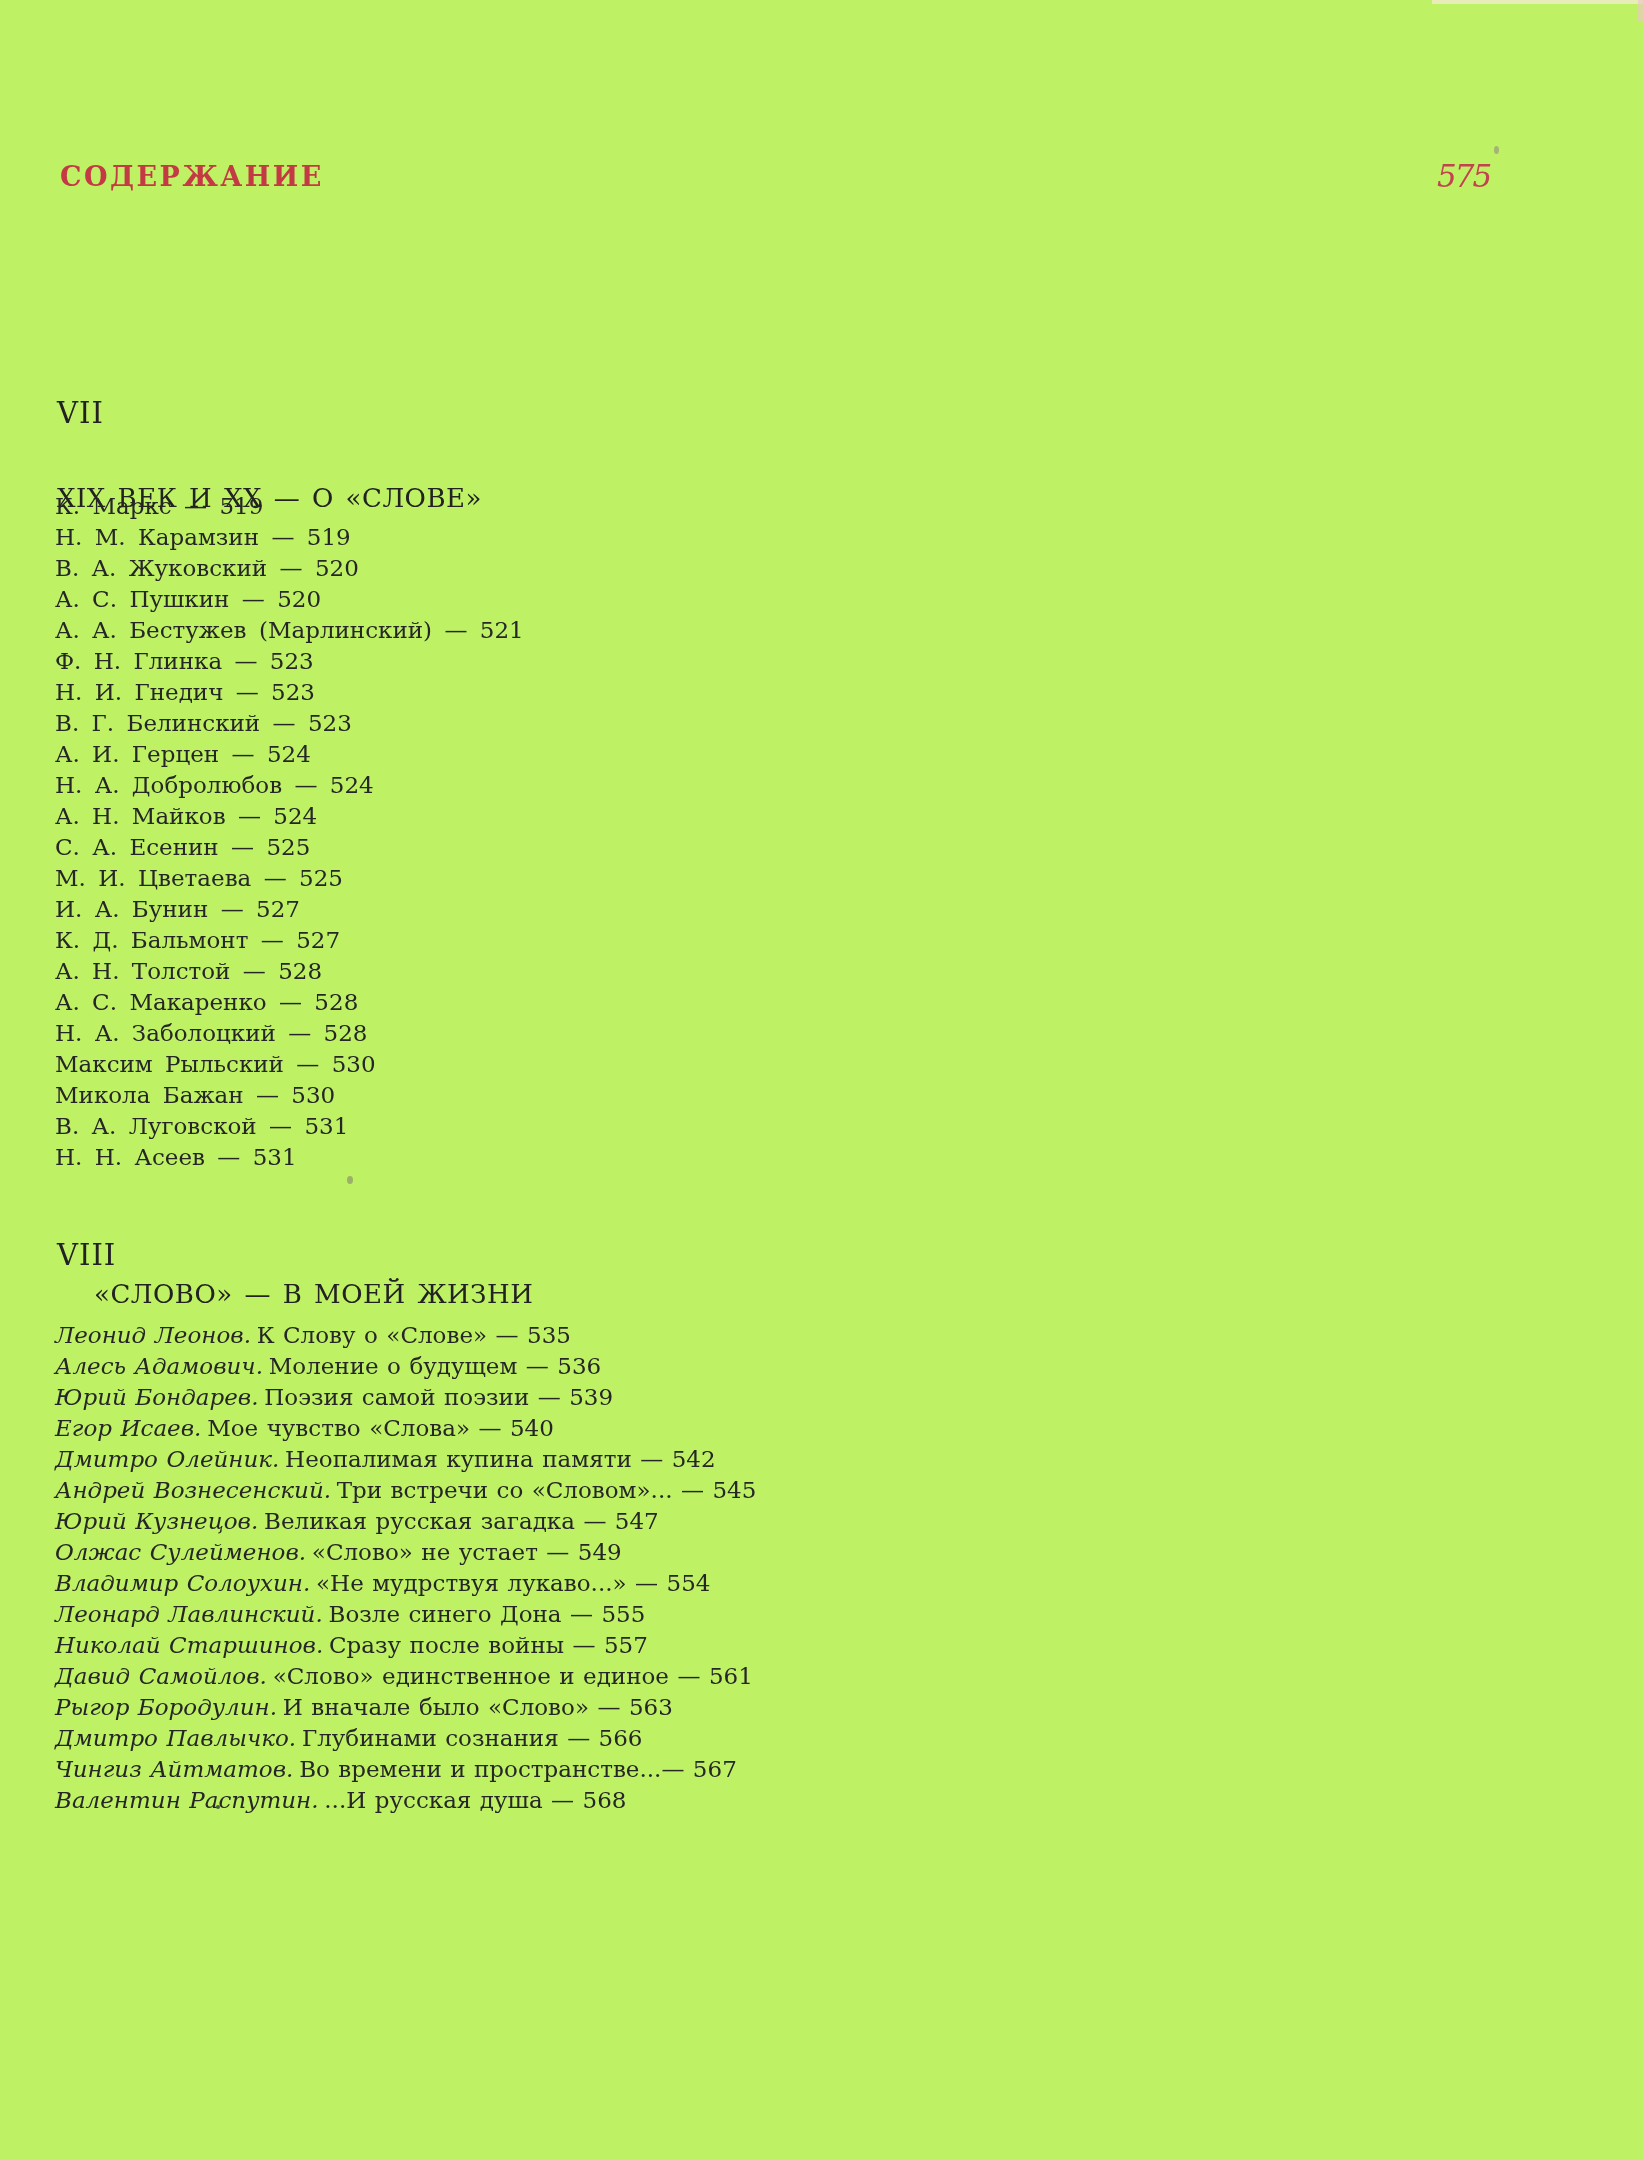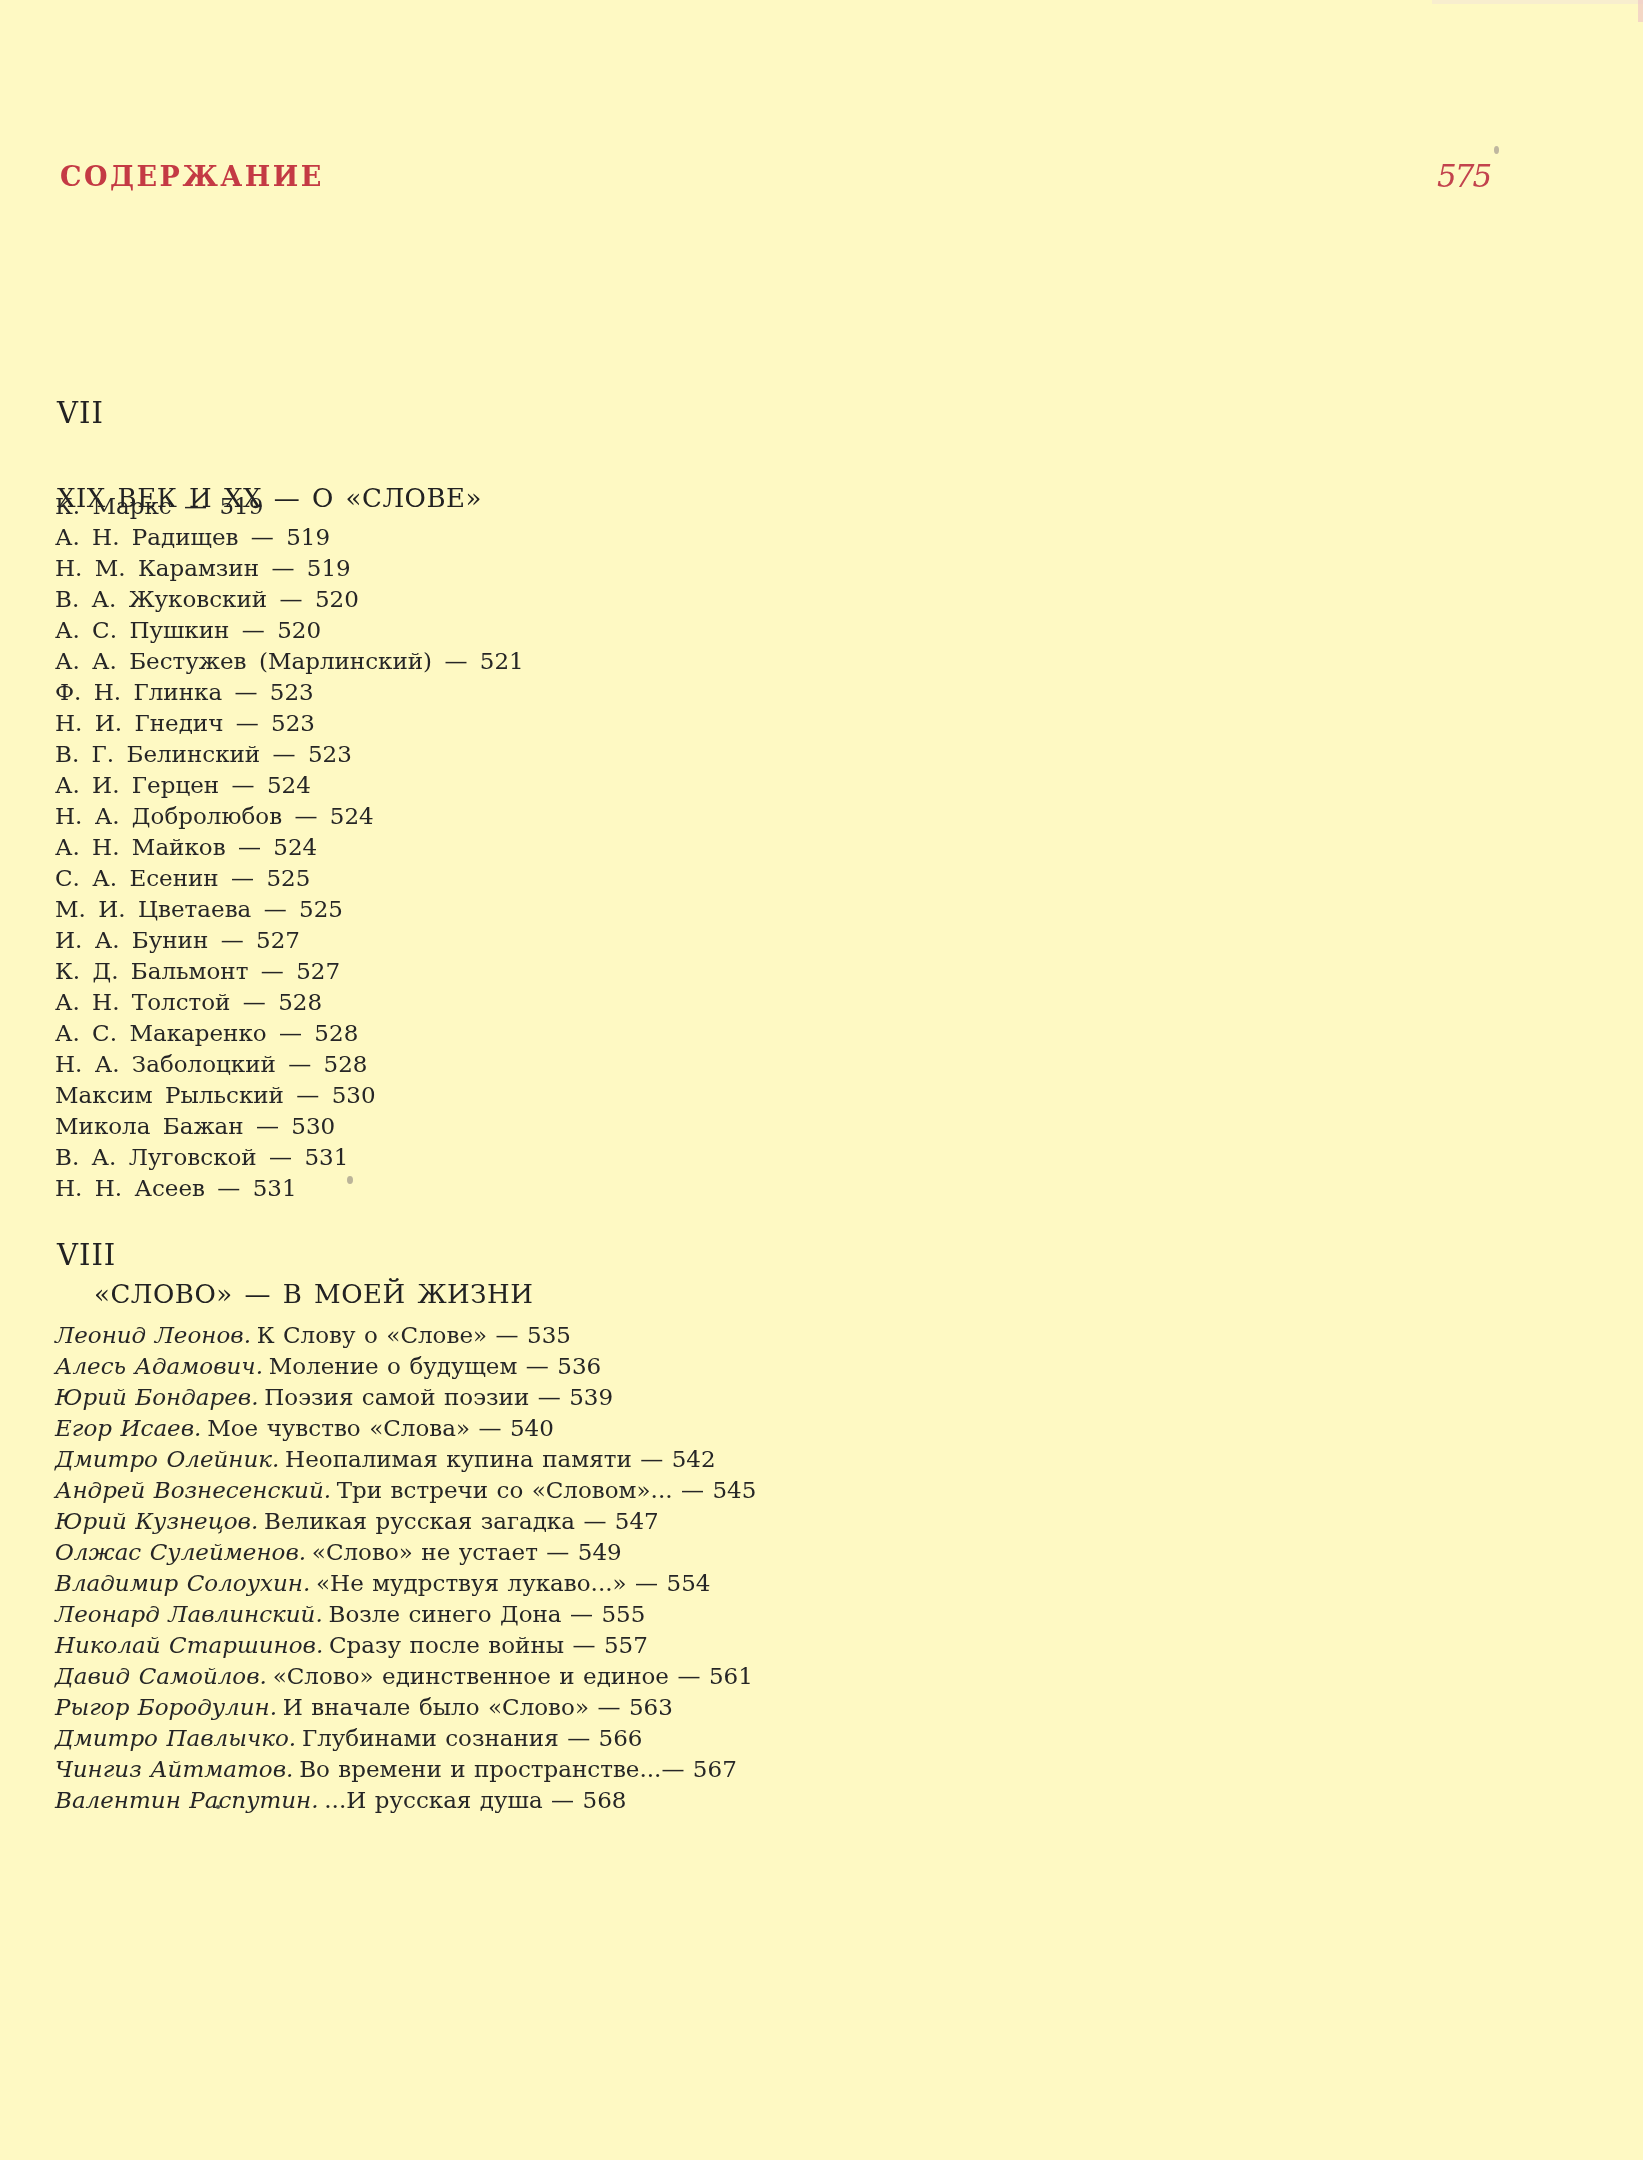--- a/index.html
+++ b/index.html
@@ -1,20 +1,20 @@
 <!DOCTYPE html>
 <html><head>
 <meta charset="utf-8">
 <style>
   html, body { margin: 0; padding: 0; background: #ffffff; }
   .page {
     position: relative;
     width: 1643px;
     height: 2160px;
-    background: #fef9c3;
+    background: #bef264;
     font-family: "DejaVu Serif", serif;
     color: #262626;
     overflow: hidden;
   }
   .header-title {
     position: absolute;
     left: 60px;
     top: 161px;
     font-size: 27px;
     font-weight: bold;
@@ -96,21 +96,20 @@
   <div class="speck" id="speck-2"></div>
   <div class="speck" id="speck-3"></div>
 
   <div class="header-title">СОДЕРЖАНИЕ</div>
   <div class="page-number">575</div>
 
   <div class="section-number" id="sec7-number">VII</div>
   <div class="section-title" id="sec7-title">XIX ВЕК И XX — О «СЛОВЕ»</div>
   <div class="toc-list" id="sec7-list">
       <div class="toc-entry">К. Маркс — 519</div>
-      <div class="toc-entry">А. Н. Радищев — 519</div>
       <div class="toc-entry">Н. М. Карамзин — 519</div>
       <div class="toc-entry">В. А. Жуковский — 520</div>
       <div class="toc-entry">А. С. Пушкин — 520</div>
       <div class="toc-entry">А. А. Бестужев (Марлинский) — 521</div>
       <div class="toc-entry">Ф. Н. Глинка — 523</div>
       <div class="toc-entry">Н. И. Гнедич — 523</div>
       <div class="toc-entry">В. Г. Белинский — 523</div>
       <div class="toc-entry">А. И. Герцен — 524</div>
       <div class="toc-entry">Н. А. Добролюбов — 524</div>
       <div class="toc-entry">А. Н. Майков — 524</div>

